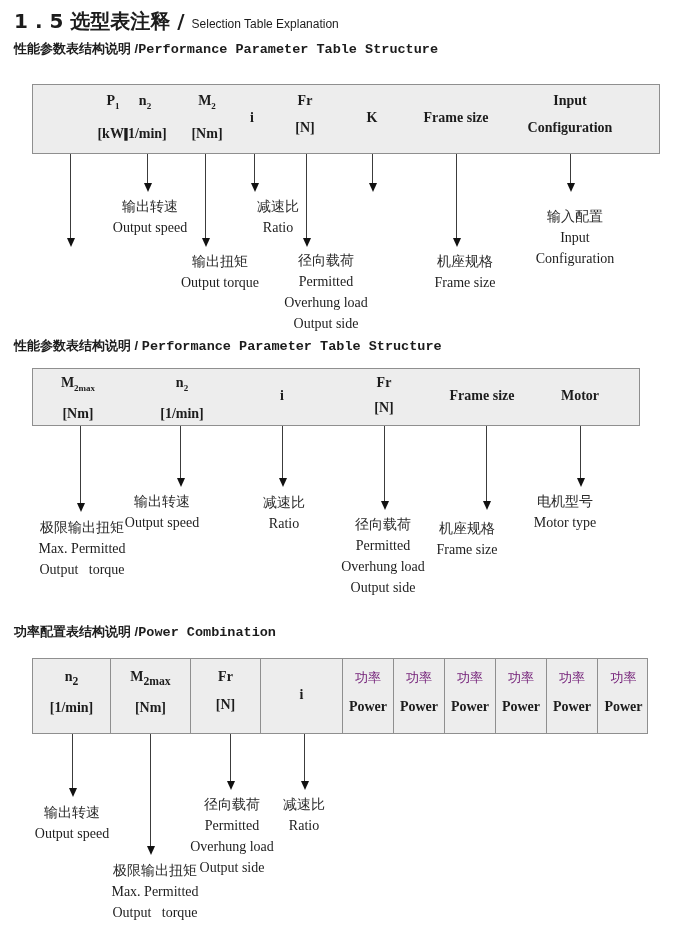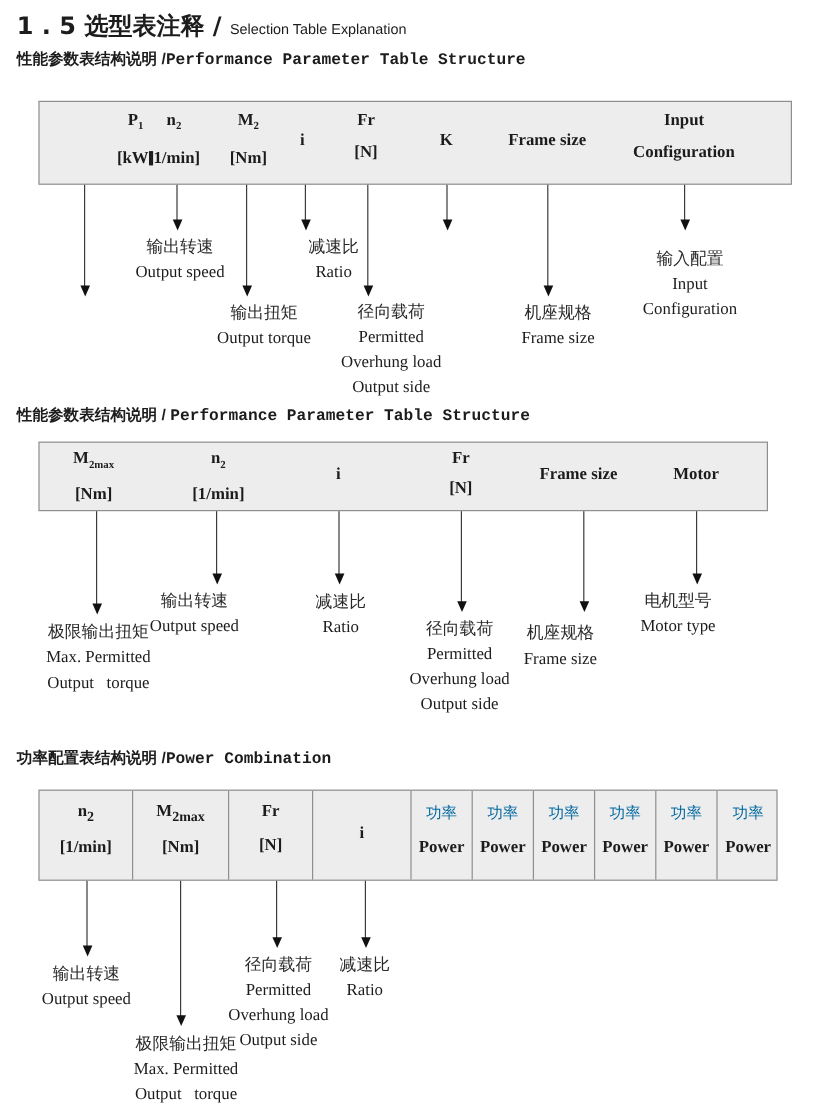--- a/index.html
+++ b/index.html
@@ -12,21 +12,21 @@
   .sec-heading{font-size:13px;font-weight:bold;white-space:pre;}
   .sec-heading .cn{font-family:Liberation Sans, sans-serif;font-size:13px;}
   .sec-heading .en{font-family:Liberation Mono, monospace;font-size:13.5px;}
   .tbl{position:absolute;background:#ededed;border:1px solid #8f8f8f;box-sizing:border-box;}
   .colhdr{position:absolute;text-align:center;transform:translateX(-50%);
           font-family:"Liberation Serif",serif;font-weight:bold;font-size:14px;line-height:17px;white-space:pre;}
   .colhdr sub{font-size:9px;}
   .cell{position:absolute;top:0;height:100%;box-sizing:border-box;border-right:1px solid #8f8f8f;
         display:flex;flex-direction:column;align-items:center;}
   .cell.last{border-right:none;}
-  .cell .cnline{font-family:"DejaVu Sans","Liberation Sans",sans-serif;font-size:13px;color:#0369a1;}
+  .cell .cnline{font-family:"DejaVu Sans","Liberation Sans",sans-serif;font-size:13px;color:#701a75;}
   .cell .enline{font-family:"Liberation Serif",serif;font-weight:bold;font-size:14px;}
   .stem{position:absolute;width:1px;background:#3c3c3c;}
   .ahead{position:absolute;width:0;height:0;border-left:4px solid transparent;
          border-right:4px solid transparent;border-top:9px solid #111;}
   .callout{position:absolute;transform:translateX(-50%);text-align:center;}
   .callout .cn{font-family:"DejaVu Sans","Liberation Sans",sans-serif;font-size:14px;color:#2a2a2a;
                line-height:21px;white-space:pre;display:block;}
   .callout .en{font-family:"Liberation Serif",serif;font-size:14px;line-height:21px;white-space:pre;display:block;}
 </style>
 </head>

